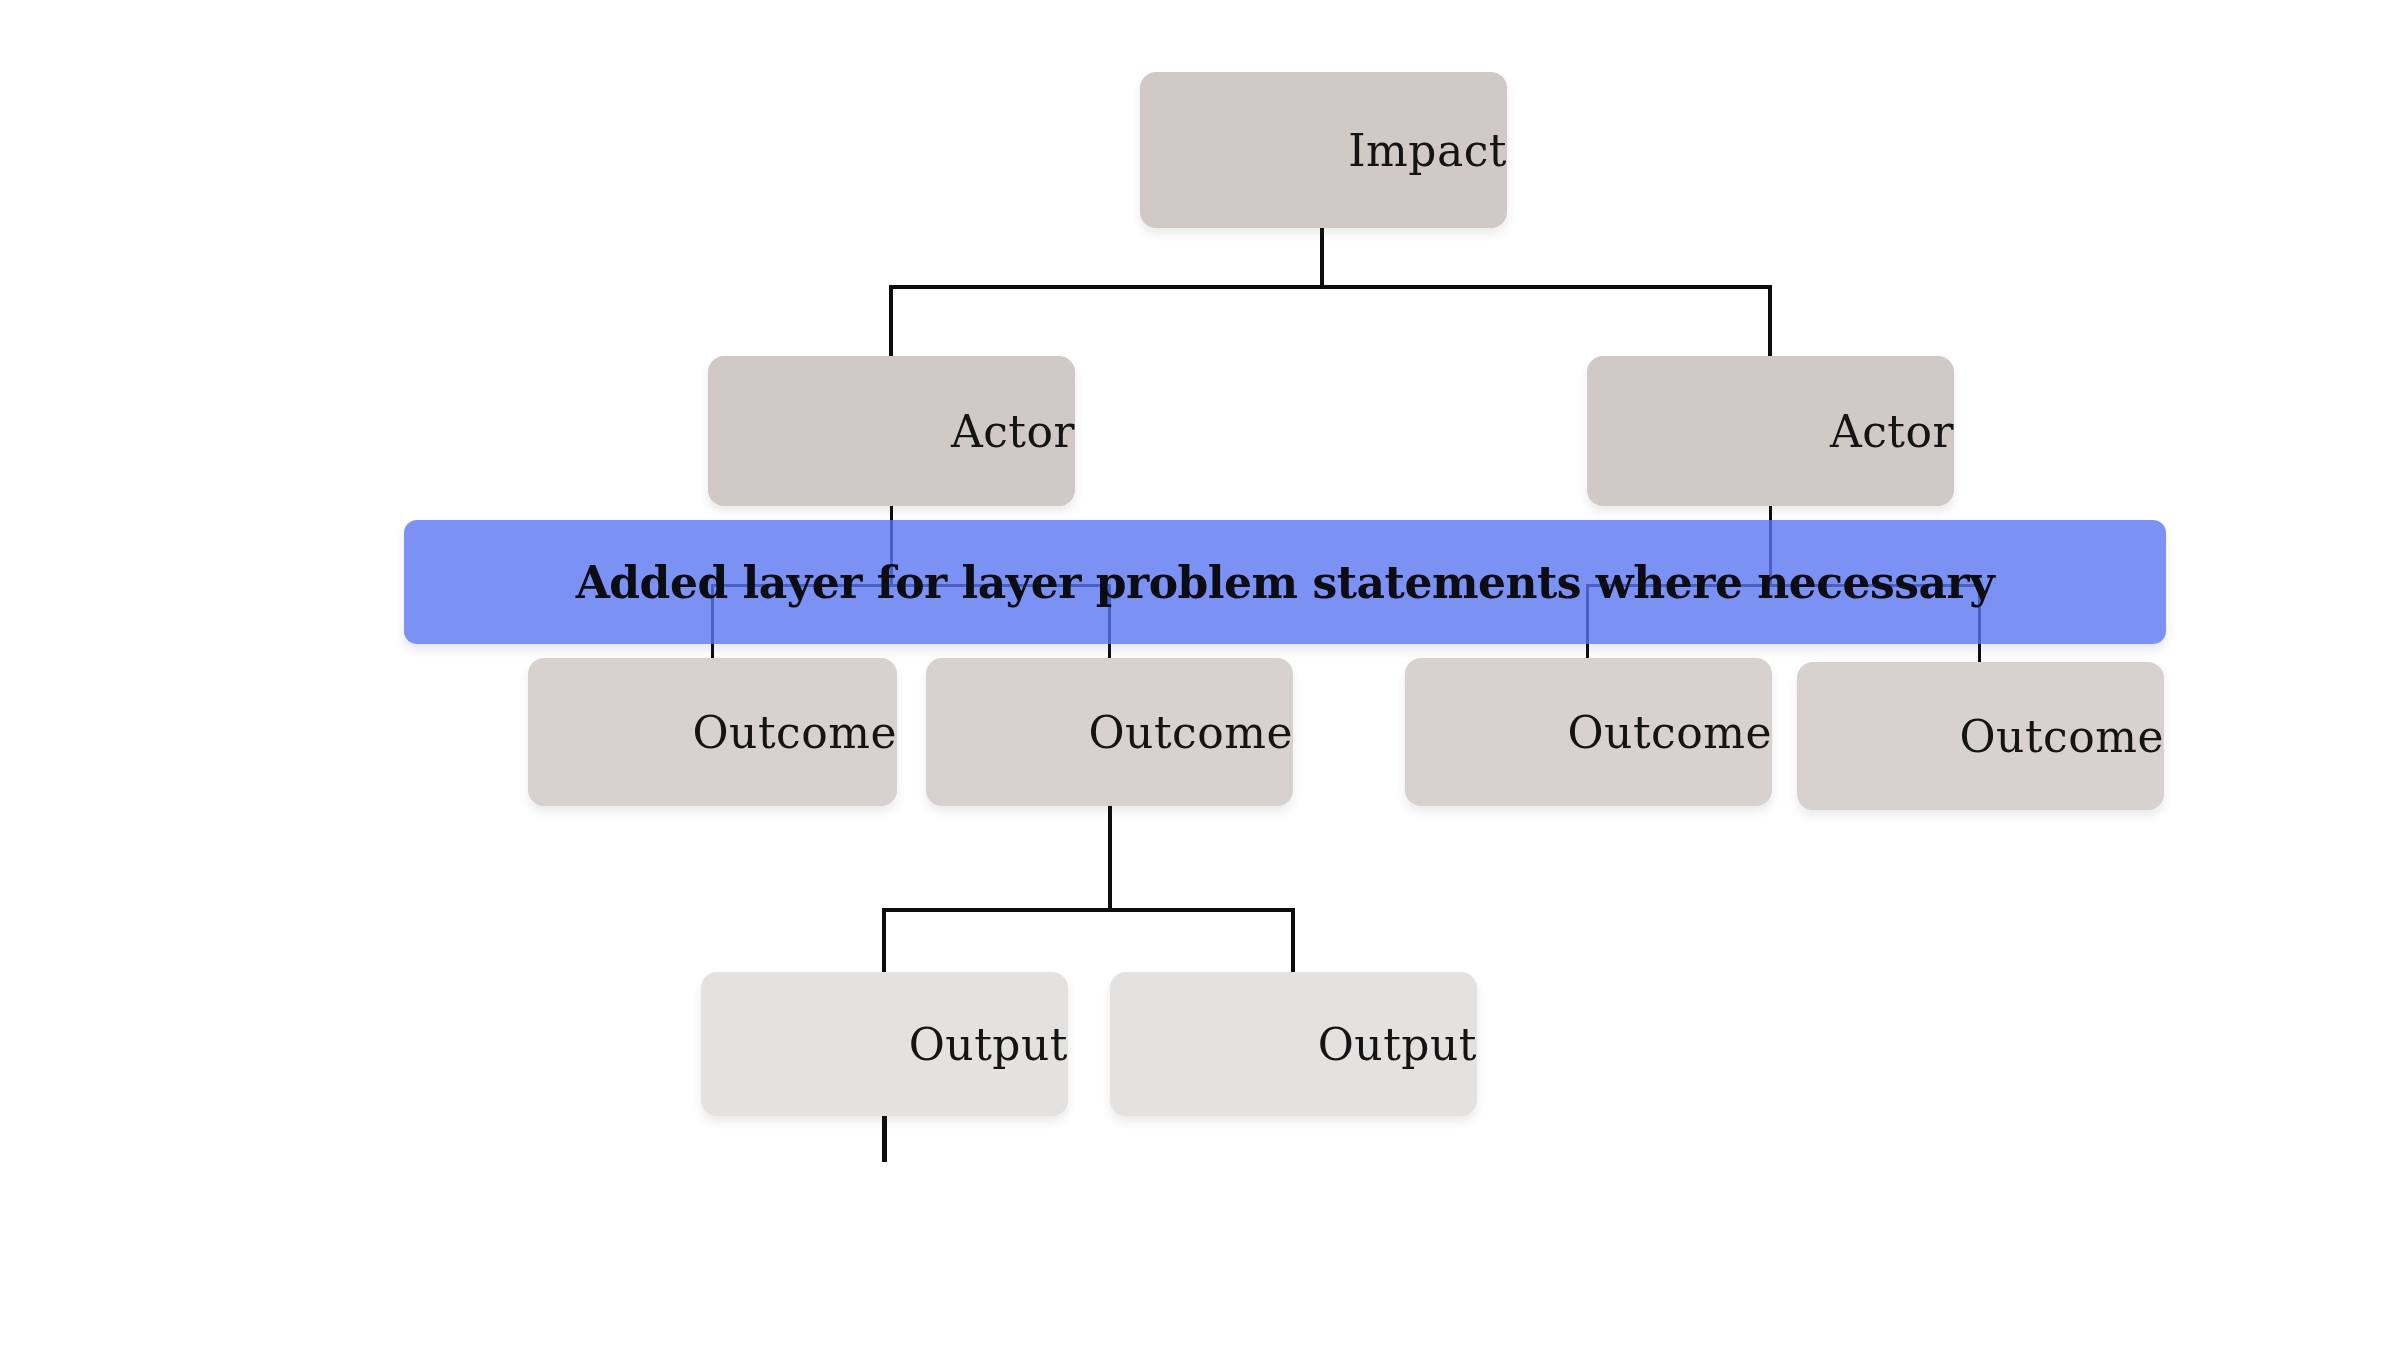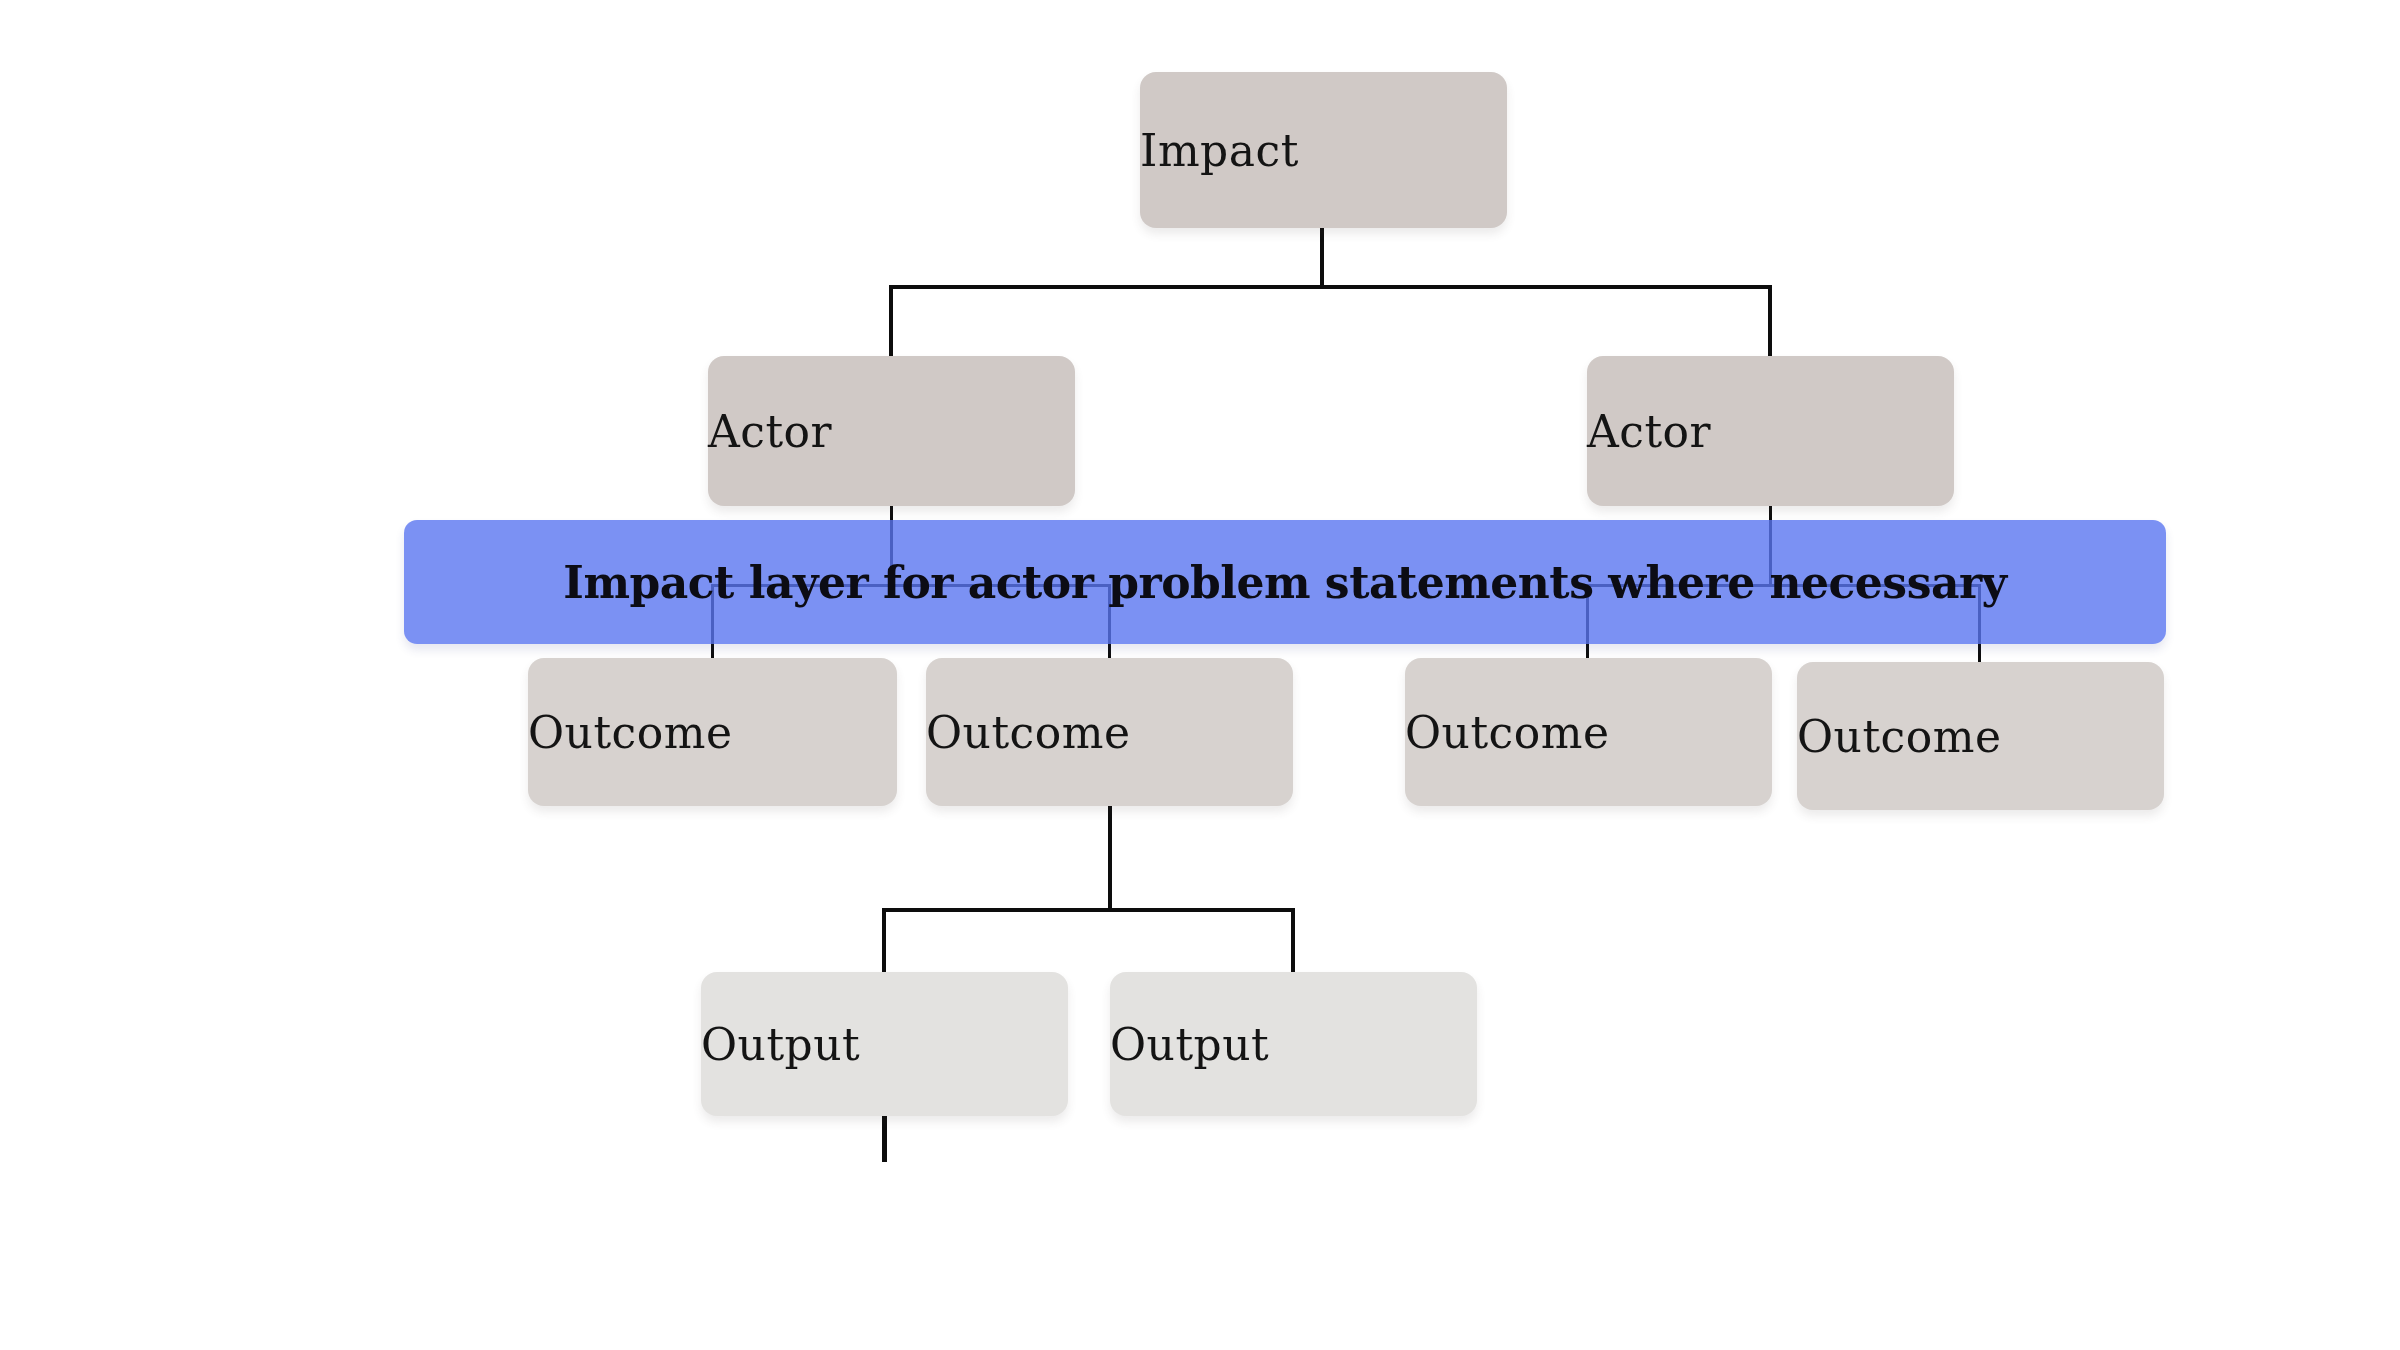--- a/index.html
+++ b/index.html
@@ -22,21 +22,21 @@
 
   .edge {
     position: absolute;
     background: #0d0d0d;
   }
 
   .node {
     position: absolute;
     display: flex;
     align-items: center;
-    justify-content: flex-start;
+    justify-content: flex-end;
     border-radius: 16px;
     font-size: 44px;
     color: #141414;
     box-shadow: 0 6px 10px rgba(70, 60, 55, 0.10);
     text-align: center;
     letter-spacing: 0.5px;
   }
 
   .banner {
     position: absolute;
@@ -74,21 +74,21 @@
       <div class="edge" style="left: 1978px; top: 584px; width: 3px; height: 78px; background: rgb(13, 13, 13);"></div>
       <div class="edge" style="left: 1108px; top: 806px; width: 4px; height: 104px; background: rgb(13, 13, 13);"></div>
       <div class="edge" style="left: 882px; top: 908px; width: 413px; height: 4px; background: rgb(13, 13, 13);"></div>
       <div class="edge" style="left: 882px; top: 908px; width: 4px; height: 64px; background: rgb(13, 13, 13);"></div>
       <div class="edge" style="left: 1291px; top: 908px; width: 4px; height: 64px; background: rgb(13, 13, 13);"></div>
       <div class="edge" style="left: 882px; top: 1116px; width: 5px; height: 46px; background: rgb(13, 13, 13);"></div>
     </div>
 
   <div class="layer" id="banner-layer">
     <div class="banner" style="background: rgba(90, 117, 240, 0.8);">
-      <span>Impact layer for actor problem statements where necessary</span>
+      <span>Added layer for layer problem statements where necessary</span>
     </div>
   </div>
 
   <div class="layer" id="nodes-layer">
       <div class="node" style="left: 1140px; top: 72px; width: 367px; height: 156px; background: rgb(208, 201, 198);">
         <span>Impact</span>
       </div>
       <div class="node" style="left: 708px; top: 356px; width: 367px; height: 150px; background: rgb(208, 201, 198);">
         <span>Actor</span>
       </div>

